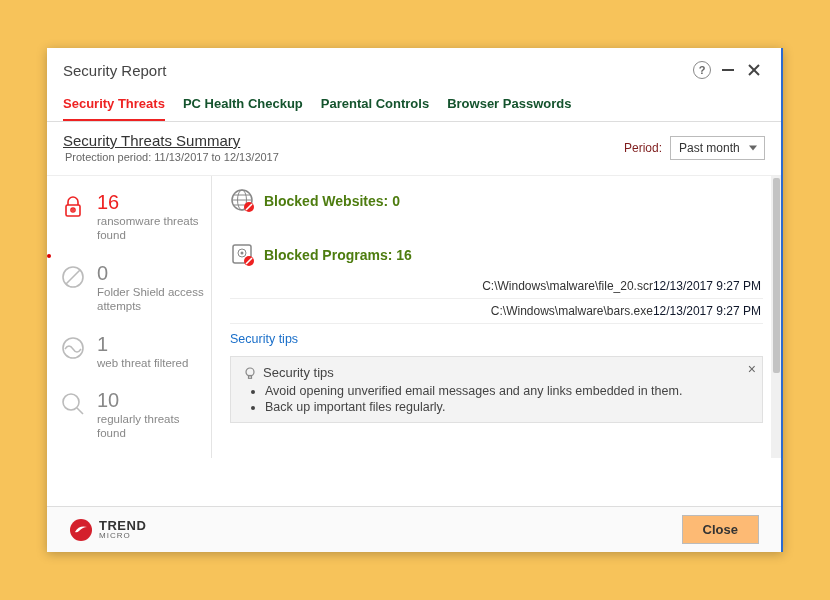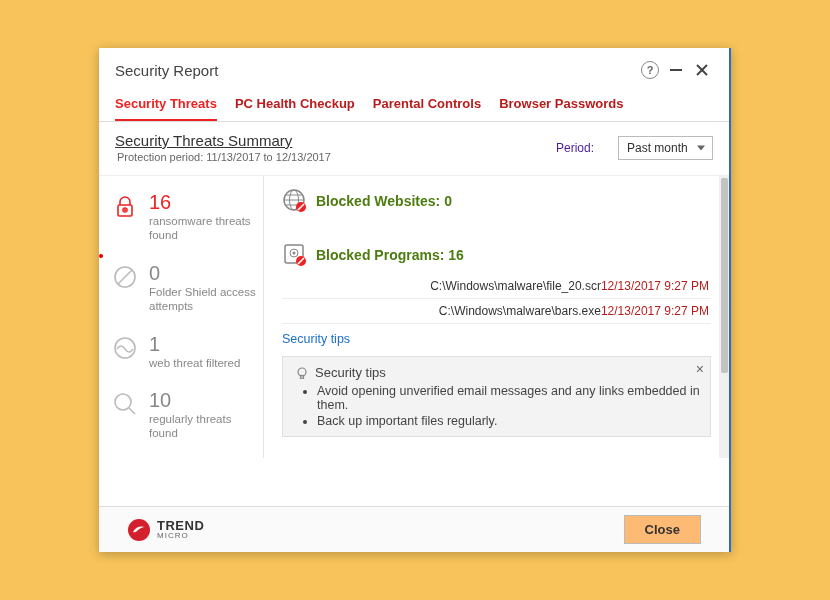--- a/index.html
+++ b/index.html
@@ -6,21 +6,21 @@
 body {
   background: #f7c35a;
   font-family: "Segoe UI", Arial, sans-serif;
   width: 830px;
   height: 600px;
   display: flex;
   align-items: center;
   justify-content: center;
 }
 .window {
-  width: 632px;
+  width: 736px;
   height: 504px;
   background: #fff;
   box-shadow: 0 2px 10px rgba(0,0,0,0.25);
   display: flex;
   flex-direction: column;
   position: relative;
   border-right: 2px solid #2a6ad0;
 }
 .titlebar {
   display: flex;
@@ -43,39 +43,39 @@
 .tabs {
   display: flex;
   padding: 0 16px;
   gap: 18px;
   font-size: 13px;
   border-bottom: 1px solid #ddd;
   align-items: flex-end;
 }
 .tab {
   padding: 6px 0 8px 0;
-  color: #b91c1c;
+  color: #14532d;
   cursor: pointer;
   border-bottom: 2px solid transparent;
   font-weight: 600;
 }
 .tab.active {
   color: #e22;
   border-bottom: 2px solid #e22;
 }
 .summary-bar {
   display: flex;
   align-items: center;
   padding: 10px 16px 12px 16px;
   border-bottom: 1px solid #eee;
 }
 .summary-left { flex: 1; }
 .summary-title { font-size: 15px; color: #333; margin-bottom: 2px; text-decoration: underline; }
 .summary-sub { font-size: 11px; color: #666; padding-left: 2px; }
-.period-label { font-size: 12px; color: #4c1d95; margin-right: 24px; }
+.period-label { font-size: 12px; color: #7f1d1d; margin-right: 8px; }
 .period-select {
   border: 1px solid #bbb; padding: 4px 23px 4px 8px;
   font-size: 12px; color: #333; position: relative; background: #fff;
   min-width: 95px;
 }
 .period-select::after {
   content: ""; position: absolute; right: 7px; top: 50%;
   border-left: 4px solid transparent; border-right: 4px solid transparent;
   border-top: 5px solid #666; transform: translateY(-50%);
 }
@@ -120,21 +120,21 @@
 .section-icon {
   width: 26px; height: 26px; display: flex; align-items: center; justify-content: center;
 }
 .section2 { margin-top: 28px; }
 .row {
   display: flex; font-size: 12px; color: #333; padding: 5px 2px;
   border-bottom: 1px solid #eee;
   text-align: right;
 }
 .row-path { flex: 1; }
-.row-time { color: #b91c1c; }
+.row-time { color: #0f172a; }
 .link { color: #1a6fc9; font-size: 12.5px; margin-top: 8px; cursor: pointer; display: block; }
 .tips-box {
   margin-top: 10px; background: #f3f3f3; border: 1px solid #e0e0e0;
   padding: 8px 10px 6px 12px; position: relative;
 }
 .tips-close {
   position: absolute; right: 6px; top: 4px; font-size: 14px; color: #666; cursor: pointer;
 }
 .tips-title {
   display: flex; align-items: center; gap: 6px; font-size: 13px; color: #444; margin-bottom: 4px;
@@ -143,21 +143,21 @@
 .tips-list li { margin-bottom: 2px; }
 .scrollbar {
   position: absolute; right: 0; top: 0; width: 10px; height: 100%;
   background: #f0f0f0;
 }
 .scroll-thumb {
   position: absolute; right: 1px; top: 2px; width: 7px; height: 195px;
   background: #c3c3c3; border-radius: 2px;
 }
 .footer {
-  display: flex; align-items: center; padding: 8px 28px;
+  display: flex; align-items: center; padding: 8px 22px;
   border-top: 1px solid #ddd; background: #fafafa; margin-top: 48px;
 }
 .logo { display: flex; align-items: center; gap: 6px; }
 .logo-text { display: flex; flex-direction: column; line-height: 0.9; }
 .logo-brand { font-size: 13px; font-weight: 800; color: #333; letter-spacing: 0.5px; }
 .logo-sub { font-size: 8px; color: #666; letter-spacing: 1px; }
 .close-btn {
   margin-left: auto; border: 1px solid #bbb; background: #fdba74;
   padding: 6px 20px; font-size: 13px; font-weight: 600; color: #333; cursor: pointer;
 }

